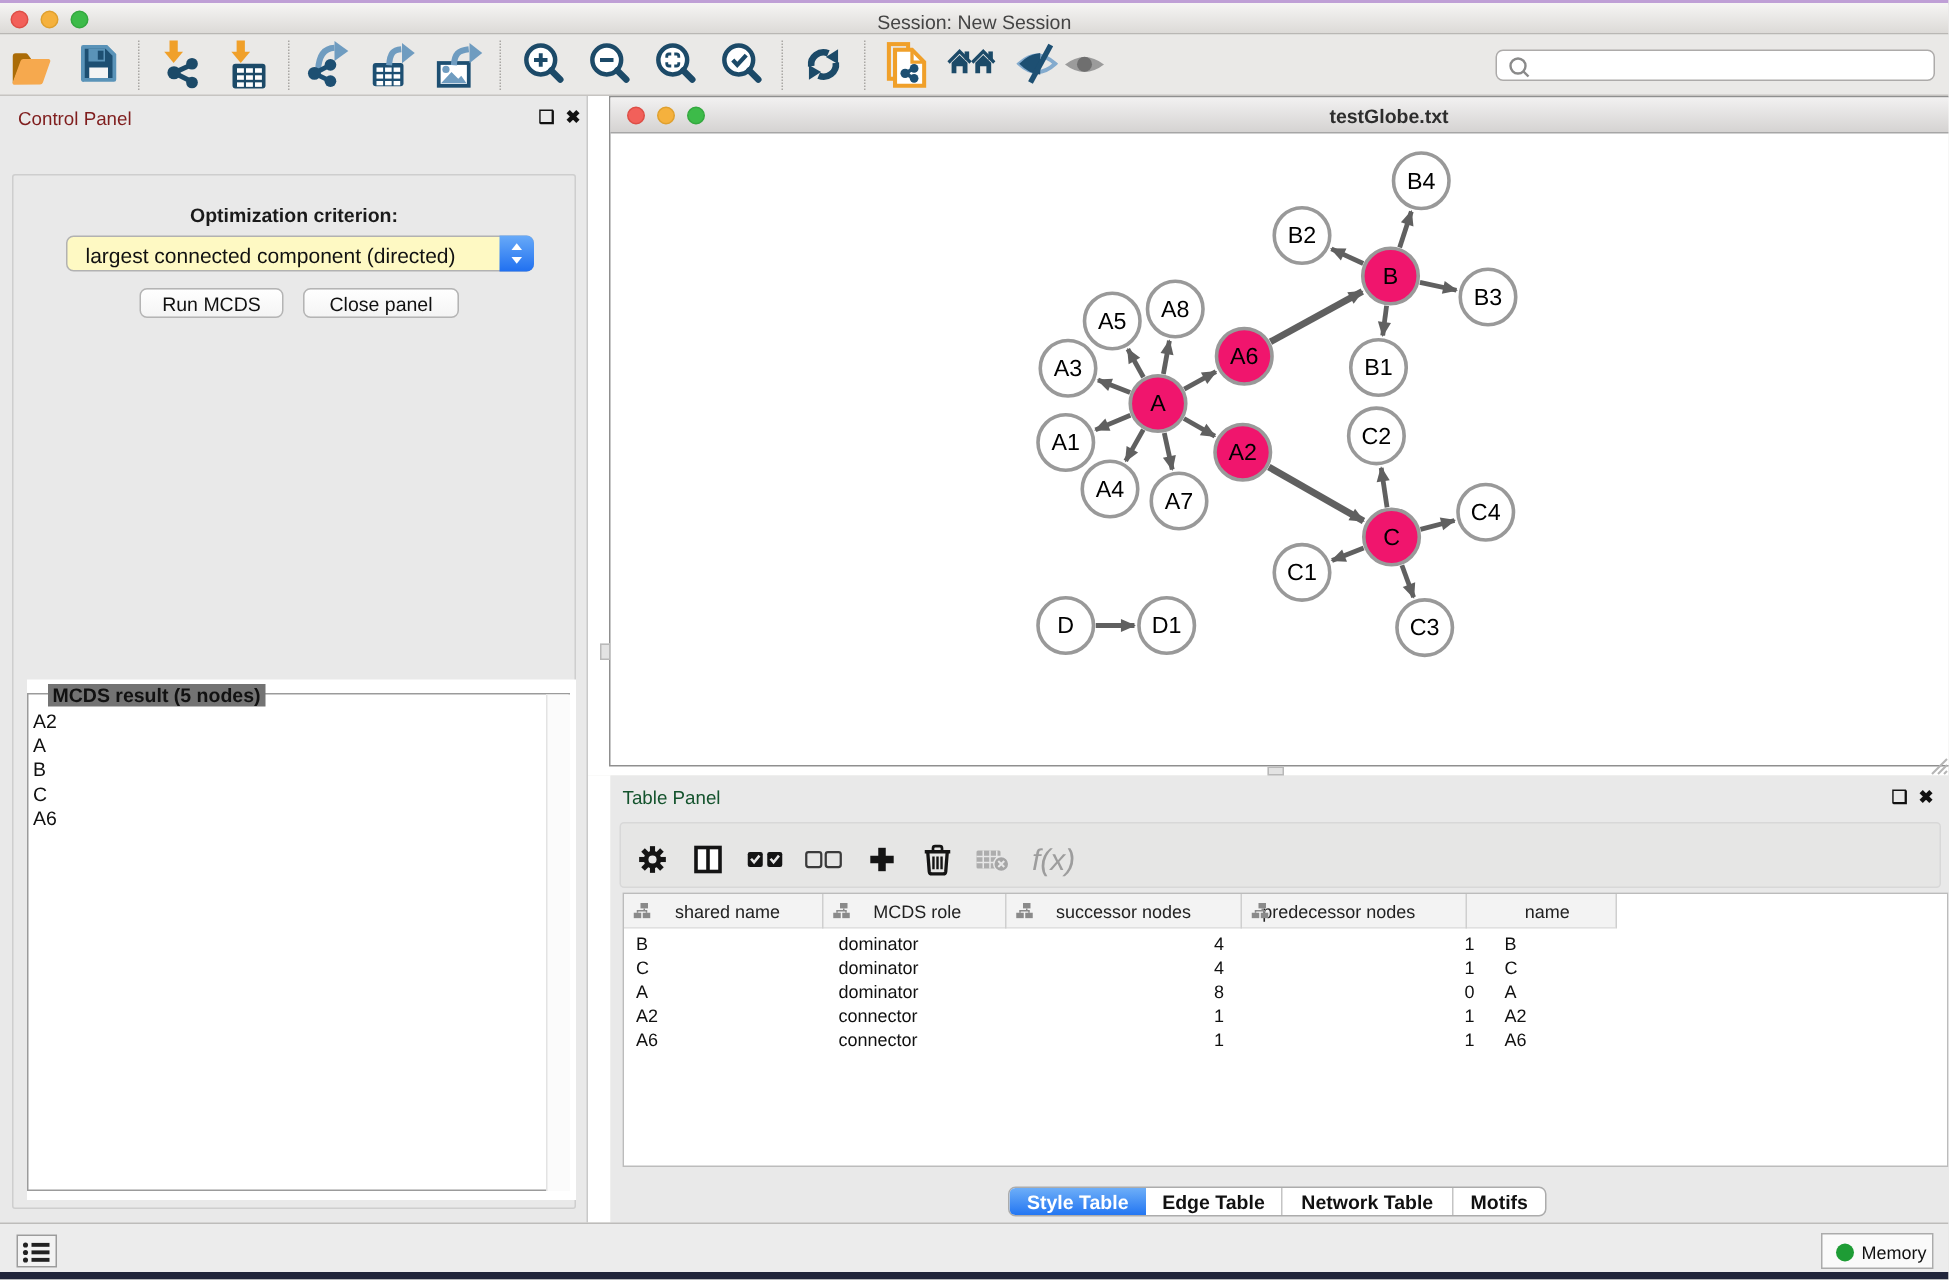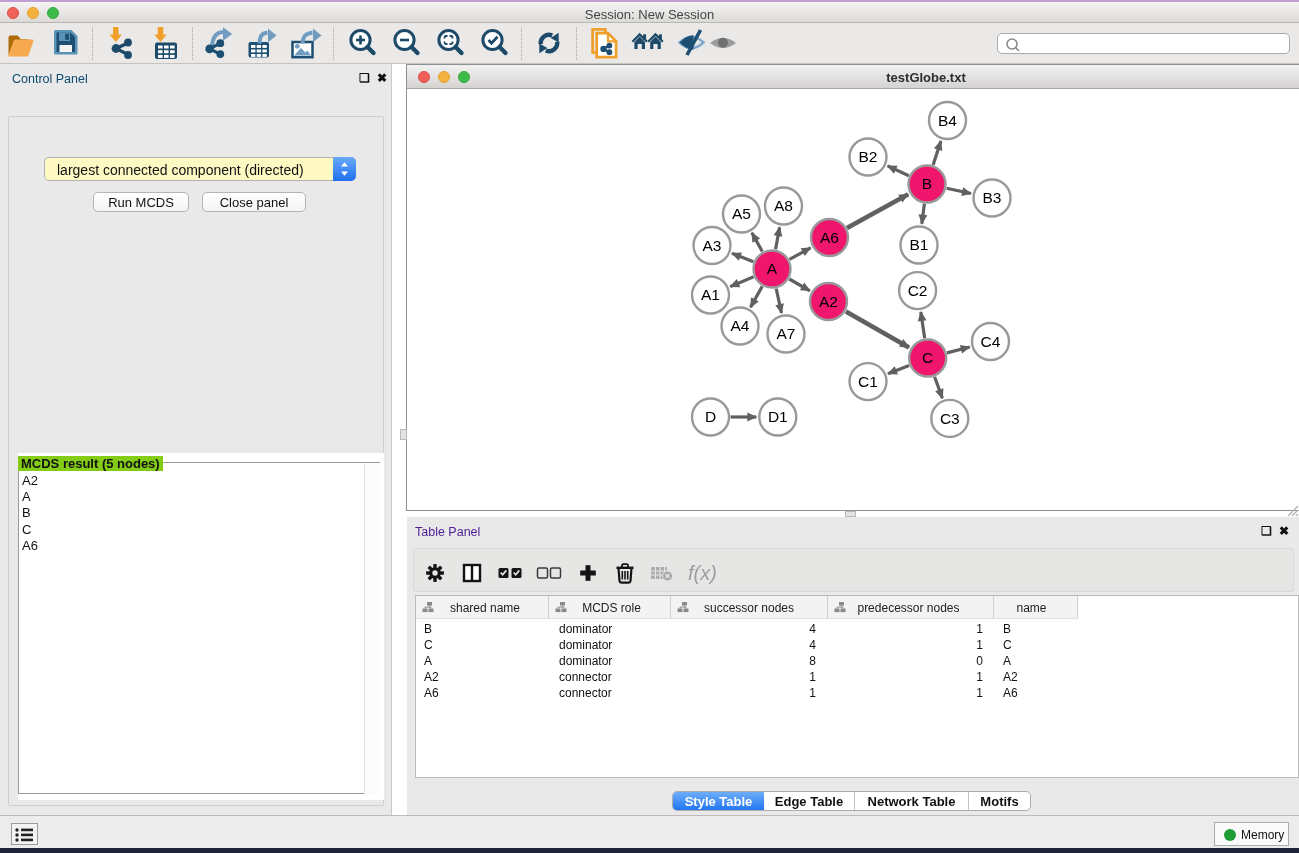--- a/index.html
+++ b/index.html
@@ -17,21 +17,21 @@
 #wintitle { left:0; top:5px; width:1299px; text-align:center; font-size:13px; color:#444; }
 
 #toolbar { left:0; top:23px; width:1299px; height:41px; background:#eae9e7;
   border-bottom:1px solid #c6c4c1; }
 .tsep { position:absolute; top:4px; height:33px; width:0; border-left:1px dotted #a9a7a4; }
 
 #search { position:absolute; left:997px; top:10px; width:293px; height:21px; background:#fff;
   border:1px solid #adabaa; border-radius:5px; }
 
 #cpanel { left:0; top:64px; width:392px; height:751px; background:#e9e9e9; border-right:1px solid #c9c9c9; }
-#cpanel-head { position:absolute; left:12px; top:8px; font-size:12.5px; color:#0c4a6e; }
+#cpanel-head { position:absolute; left:12px; top:8px; font-size:12.5px; color:#7f1d1d; }
 .panebtns { position:absolute; top:7px; font-size:12px; color:#111; font-weight:bold; }
 
 .seg { position:absolute; display:flex; border:1px solid #acacac; border-radius:5px;
   background:#fff; overflow:hidden; font-size:13px; font-weight:bold; color:#111; }
 .seg div { display:flex; align-items:center; justify-content:center; border-right:1px solid #c4c4c4; }
 .seg div:last-child { border-right:none; }
 .seg .sel { background:linear-gradient(#6daef8,#2376f2); color:#fff; border-right:none; }
 #cpanel-tabs { left:78px; top:33px; height:20px; }
 #cpanel-body { position:absolute; left:8px; top:52px; width:376px; height:690px;
   background:#e9e9e9; border:1px solid #cecece; border-radius:2px; }
@@ -40,37 +40,37 @@
   border:1px solid #b2b2b2; border-radius:5px; font-size:14px; color:#111; }
 #combo span.txt { position:absolute; left:12px; top:4px; }
 #combo .ctrl { position:absolute; right:-1px; top:-1px; width:23px; height:24px;
   background:linear-gradient(#68aaf8,#2070f0); border-radius:0 5px 5px 0; }
 .btn { position:absolute; height:20px; background:linear-gradient(#ffffff,#f4f4f4);
   border:1px solid #b4b4b4; border-radius:5px; font-size:13px; color:#111;
   display:flex; align-items:center; justify-content:center; }
 
 #mcdscard { position:absolute; left:9px; top:336px; width:366px; height:347px; background:#fff; }
 #mcdsborder { position:absolute; left:0px; top:9px; width:362px; height:332px; border:1px solid #9b9b9b; }
-#mcdslegend { position:absolute; left:0; top:3px; background:#84cc16; padding:0 3px; font-size:13px; font-weight:bold; color:#111; }
+#mcdslegend { position:absolute; left:14px; top:3px; background:#737373; padding:0 3px; font-size:13px; font-weight:bold; color:#111; }
 #mcdslist { position:absolute; left:4px; top:20px; font-size:13px; color:#111; line-height:16.2px; }
 #mcdssb { position:absolute; right:4px; top:10px; width:16px; height:331px; background:#fbfbfb; border-left:1px solid #e3e3e3; }
 
 #mdi { left:392px; top:64px; width:907px; height:453px; background:#ffffff; }
 
 #netwin { position:absolute; left:14px; top:0px; width:1040px; height:447px;
   background:#fff; border:1px solid #8f8f8f; }
 #nettitle { position:absolute; left:0; top:0; width:100%; height:24px;
   background:linear-gradient(#f2f1f1,#d5d3d2); border-bottom:1px solid #a6a6a6; }
 #nettitle .t1 { left:11px; top:6px; background:#f2605a; border:1px solid #dd4e46; }
 #nettitle .t2 { left:31px; top:6px; background:#f5b13d; border:1px solid #dfa02e; }
 #nettitle .t3 { left:51px; top:6px; background:#3dbb49; border:1px solid #34a83f; }
 #nettitle .cap { position:absolute; width:100%; top:5px; text-align:center; font-size:13px; color:#2d2d2d; font-weight:bold; }
 
 #tpanel { left:407px; top:517px; width:892px; height:298px; background:#e9e9e9; }
-#tpanel-head { position:absolute; left:8px; top:8px; font-size:12.5px; color:#4c1d95; }
+#tpanel-head { position:absolute; left:8px; top:8px; font-size:12.5px; color:#14532d; }
 #ttoolbar { position:absolute; left:6px; top:31px; width:881px; height:44px;
   background:#e6e6e5; border:1px solid #d8d8d8; border-radius:3px; }
 #ttable { position:absolute; left:8px; top:78px; width:884px; height:183px; background:#fff;
   border:1px solid #bcbcbc; }
 #thead { position:absolute; left:0px; top:0px; width:662px; height:23px; background:#f3f3f3;
   border-right:1px solid #cfcfcf; border-bottom:1px solid #e0e0e0; }
 .thc { position:absolute; top:0; height:23px; border-right:1px solid #cfcfcf;
   font-size:12px; color:#222; display:flex; align-items:center; justify-content:center; }
 .trow { position:absolute; font-size:12px; color:#111; height:16px; line-height:16px; }
 
@@ -357,20 +357,21 @@
     </svg>
 </div>
 
 <div style="position:absolute; left:400px; top:429px; width:7px; height:11px; background:#e3e3e3; border:1px solid #b9b9b9; z-index:5;"></div>
 <div style="position:absolute; left:845px; top:511px; width:11px; height:6px; background:#e3e3e3; border:1px solid #b9b9b9; z-index:5;"></div>
 <div class="abs" id="cpanel">
   <div id="cpanel-head">Control Panel</div>
   <div class="panebtns" style="left:359px;">❑</div>
   <div class="panebtns" style="left:377px;">✖</div>
   <div id="cpanel-body">
+    <div id="optlabel">Optimization criterion:</div>
     <div id="combo">
       <span class="txt">largest connected component (directed)</span>
       <div class="ctrl"><svg width="23" height="24">
             <path d="M11.5,5.2 L15,9.6 h-7 Z" fill="#fff"></path>
             <path d="M11.5,18.8 L8,14.4 h7 Z" fill="#fff"></path>
           </svg></div>
     </div>
     <div class="btn" style="left:84px; top:75px; width:96px;">Run MCDS</div>
     <div class="btn" style="left:193px; top:75px; width:104px;">Close panel</div>
     <div id="mcdscard">
@@ -455,21 +456,21 @@
     <div id="thead">
       <div class="thc" style="left:0; width:133px;">
           <span style="padding-left:6px;">shared name</span>
         </div>
       <div class="thc" style="left:133px; width:122px;">
           <span style="padding-left:4px;">MCDS role</span>
         </div>
       <div class="thc" style="left:255px; width:157px;">
           <span style="padding-left:0px;">successor nodes</span>
         </div>
-      <div class="thc" style="left:408px; width:170px;">
+      <div class="thc" style="left:392px; width:170px;">
           <span style="padding-left:0px;">predecessor nodes</span>
         </div>
       <div class="thc" style="left:582px; width:80px; border-right:none;">
           <span style="padding-right:13px;">name</span>
         </div>
       <svg width="662" height="23" style="position:absolute;left:0;top:0;">
         <g fill="#8a8a8a">
           <g transform="translate(12,11)">
             <rect x="-1" y="-5" width="5" height="3.6"></rect>
               <rect x="-5.5" y="1.5" width="5" height="3.6"></rect>

